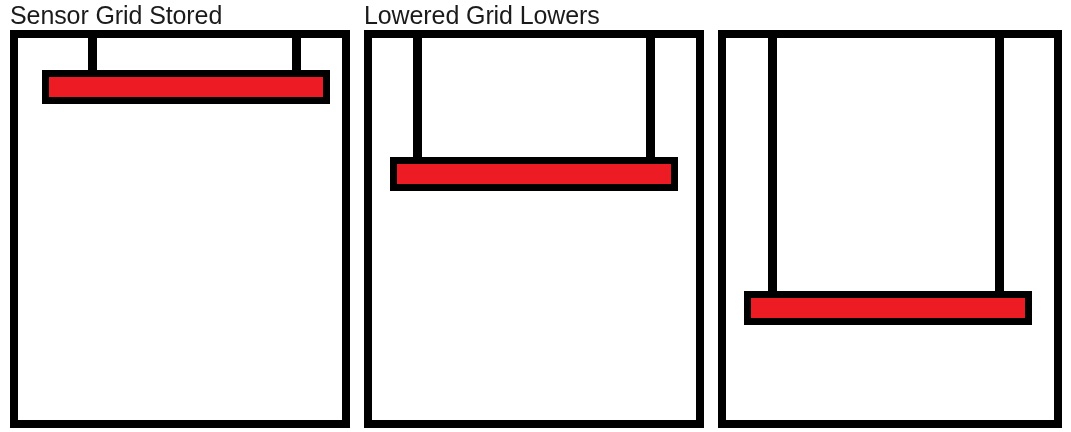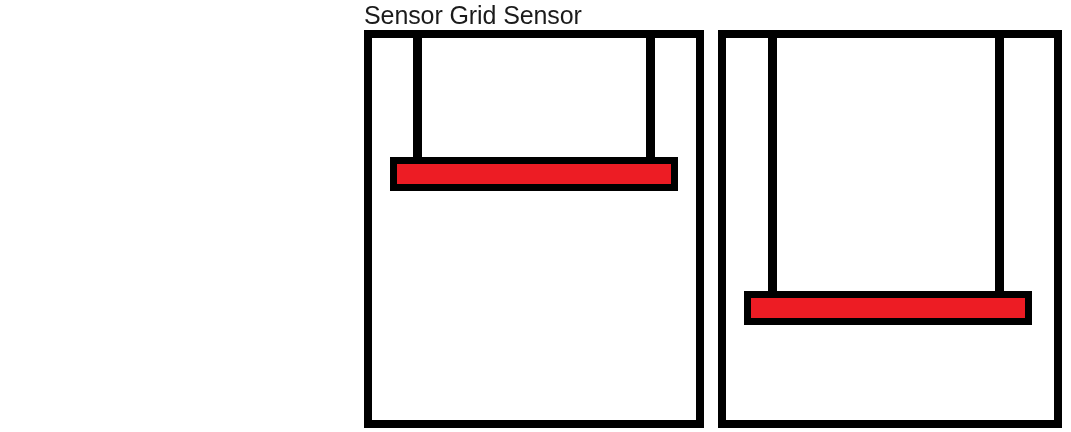--- a/index.html
+++ b/index.html
@@ -56,23 +56,33 @@
     box-sizing: border-box;
     border: 7px solid #000000;
     background: #ED1C24;
   }
 </style>
 </head>
 <body>
 
 <div id="stage">
 
+  <div class="panel" style="left:0px; top:0px; width:360px; height:432px;">
+    <div class="panel-title" style="left:10px; top:0px;">Sensor Grid Stored</div>
+
+    <div class="panel-box" style="left:10px; top:30px; width:340px; height:398px;"></div>
+
+    <div class="rail" style="left:88px; top:38px; width:9px; height:40px;"></div>
+    <div class="rail" style="left:292px; top:38px; width:9px; height:40px;"></div>
+
+    <div class="grid-bar" style="left:42px; top:70px; width:288px; height:34px;"></div>
+  </div>
 
   <div class="panel" style="left:0px; top:0px; width:720px; height:432px;">
-    <div class="panel-title" style="left:364px; top:0px;">Sensor Grid Sensor</div>
+    <div class="panel-title" style="left:364px; top:0px;">Lowered Grid Lowers</div>
 
     <div class="panel-box" style="left:364px; top:30px; width:340px; height:398px;"></div>
 
     <div class="rail" style="left:413px; top:38px; width:9px; height:127px;"></div>
     <div class="rail" style="left:646px; top:38px; width:9px; height:127px;"></div>
 
     <div class="grid-bar" style="left:390px; top:157px; width:288px; height:34px;"></div>
   </div>
 
   <div class="panel" style="left:0px; top:0px; width:1071px; height:432px;">

